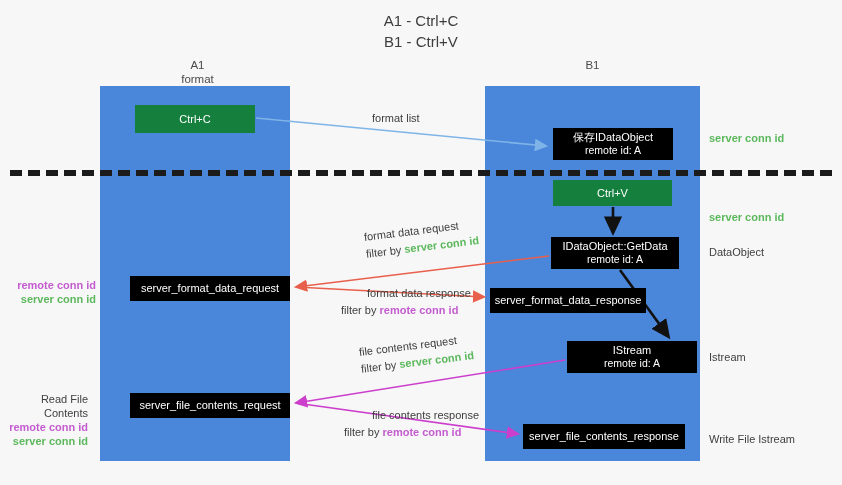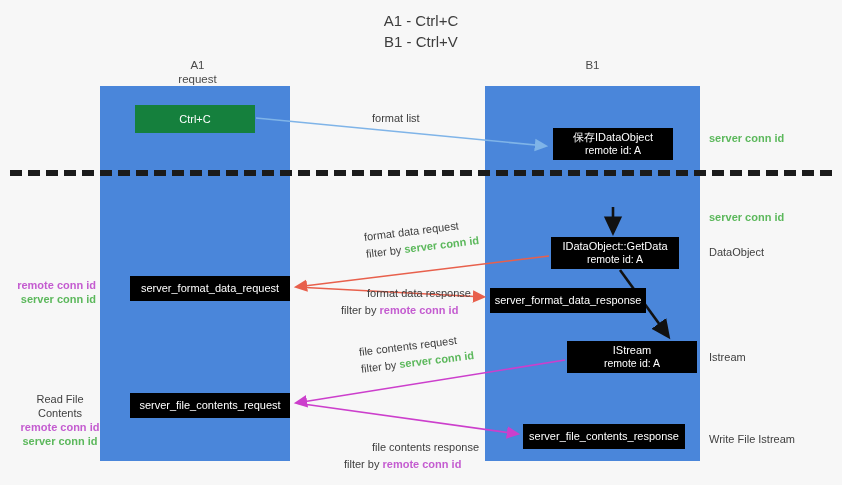--- a/index.html
+++ b/index.html
@@ -94,52 +94,52 @@
   .purple-t { color: #c45cd0; font-weight: bold; }
   .plain-t  { color: #404040; }
 
   #an-sc1 { left: 709px; top: 131px; }
   #an-sc2 { left: 709px; top: 210px; }
   #an-do  { left: 709px; top: 245px; }
   #an-is  { left: 709px; top: 350px; }
   #an-wfc { left: 709px; top: 432px; }
 
   #an-left1 { left: 8px; top: 278px; width: 88px; text-align: right; }
-  #an-left2 { left: 16px; top: 392px; width: 88px; text-align: center; }
+  #an-left2 { left: 0; top: 392px; width: 88px; text-align: right; }
   #an-left2 .rfc { color: #404040; font-weight: normal; }
 
   
   .edge-label {
     font-size: 11px;
     line-height: 17px;
     white-space: nowrap;
     color: #3d3d3d;
   }
   #el-formatlist { left: 372px; top: 110px; }
   #el-fdreq { left: 363px; top: 229px; transform: rotate(-7deg); transform-origin: left top; }
   #el-fdres { left: 337px; top: 285px; }
   #el-fcreq { left: 358px; top: 344px; transform: rotate(-7deg); transform-origin: left top; }
-  #el-fcres { left: 372px; top: 407px; margin-top: 32px; }
+  #el-fcres { left: 372px; top: 407px; }
   #el-fcres .l2 { margin-left: -28px; }
 
   svg#wires { position: absolute; left: 0; top: 0; width: 842px; height: 485px; }
 </style>
 </head>
 <body>
 
 <div id="stage">
 
   <div id="title" class="abs">
     <div>A1 - Ctrl+C</div>
     <div>B1 - Ctrl+V</div>
   </div>
 
   <div id="head-a" class="abs col-head">
     <div>A1</div>
-    <div>request</div>
+    <div>format</div>
   </div>
   <div id="head-b" class="abs col-head">
     <div>B1</div>
   </div>
 
   <div id="lane-a" class="abs lane"></div>
   <div id="lane-b" class="abs lane"></div>
 
   <svg id="wires">
     <defs>
@@ -176,20 +176,23 @@
 
   <div id="n-ctrlc" class="abs node green">
     <span>Ctrl+C</span>
   </div>
 
   <div id="n-save" class="abs node orange">
     <span>保存IDataObject</span>
     <span class="l2">remote id: A</span>
   </div>
 
+  <div id="n-ctrlv" class="abs node green">
+    <span>Ctrl+V</span>
+  </div>
 
   <div id="n-getdata" class="abs node orange">
     <span>IDataObject::GetData</span>
     <span class="l2">remote id: A</span>
   </div>
 
   <div id="n-istream" class="abs node orange">
     <span>IStream</span>
     <span class="l2">remote id: A</span>
   </div>

